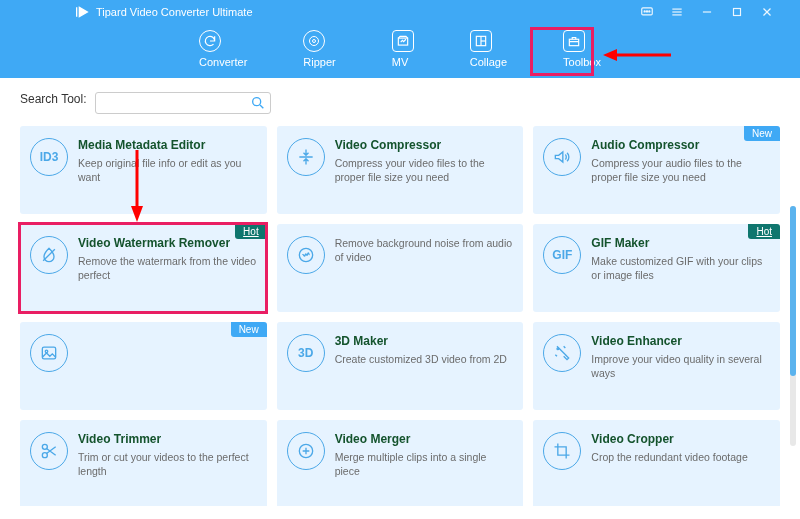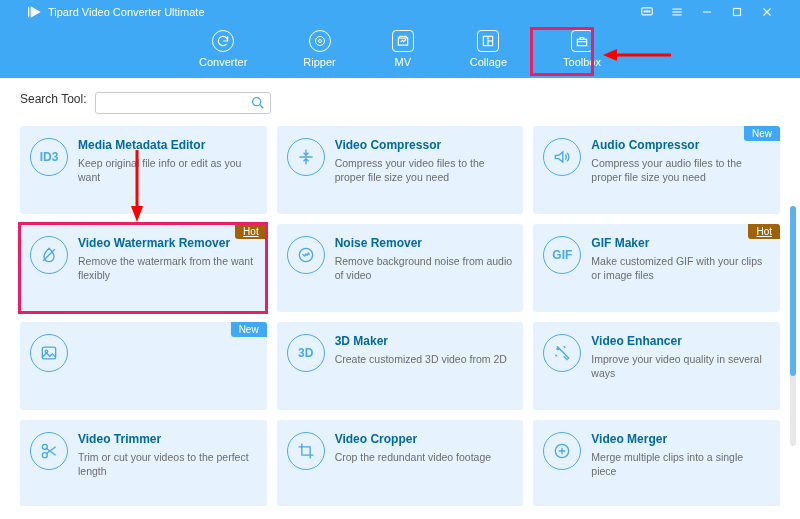--- a/index.html
+++ b/index.html
@@ -1,45 +1,45 @@
 <!DOCTYPE html>
 <html><head>
 <meta charset="utf-8">
 <style>
 * { margin: 0; padding: 0; box-sizing: border-box; }
 body { font-family: Arial, sans-serif; width: 800px; height: 519px; background: #fff; overflow: hidden; }
 .header { background: #3fa9f5; height: 78px; position: relative; }
-.titlebar { display: flex; align-items: center; height: 24px; padding: 4px 26px; }
+.titlebar { display: flex; align-items: center; height: 24px; padding: 4px 26px; margin-left: 48px; }
 .logo { width: 16px; height: 16px; margin-right: 6px; }
 .title { color: #fff; font-size: 11px; flex: 1; }
 .win-controls { display: flex; gap: 16px; align-items: center; }
 .win-controls svg, .win-controls span { width: 14px; height: 14px; color: #fff; opacity: 0.9; }
 .nav { display: flex; justify-content: center; gap: 56px; padding-top: 6px; }
-.nav-item { display: flex; flex-direction: column; align-items: center; gap: 4px; cursor: pointer; }
+.nav-item { display: flex; flex-direction: column; align-items: flex-start; gap: 4px; cursor: pointer; }
 .nav-item .icon { width: 22px; height: 22px; border: 1.8px solid #fff; border-radius: 4px; display: flex; align-items: center; justify-content: center; }
 .nav-item.round .icon { border-radius: 50%; }
 .nav-label { color: #fff; font-size: 11px; }
 .toolbox-highlight { position: absolute; left: 530px; top: 27px; width: 64px; height: 49px; border: 3px solid #e91e63; }
 .arrow1 { position: absolute; left: 603px; top: 46px; }
 .body-area { padding: 14px 20px 10px 20px; position: relative; }
 .search-row { display: flex; align-items: flex-start; gap: 8px; margin-bottom: 12px; }
 .search-label { font-size: 12px; color: #333; }
 .search-box { position: relative; width: 176px; }
 .search-box input { width: 100%; height: 22px; border: 1px solid #ccc; border-radius: 3px; padding: 0 24px 0 6px; font-size: 11px; }
 .search-box .srch-icon { position: absolute; right: 5px; top: 3px; color: #3fa9f5; }
 .grid-wrap { position: relative; }
 .grid { display: grid; grid-template-columns: repeat(3, 1fr); gap: 10px; height: 380px; overflow: hidden; }
 .card { background: #e6f3ff; border-radius: 3px; padding: 12px 10px 10px 10px; display: flex; gap: 10px; position: relative; min-height: 88px; }
 .card-icon { flex-shrink: 0; width: 38px; height: 38px; border: 1.5px solid #4ba8e8; border-radius: 50%; display: flex; align-items: center; justify-content: center; color: #4ba8e8; font-size: 12px; font-weight: bold; }
 .card-text { flex: 1; }
-.card-title { font-size: 12px; font-weight: bold; color: #0369a1; margin-bottom: 4px; }
+.card-title { font-size: 12px; font-weight: bold; color: #14532d; margin-bottom: 4px; }
 .card-desc { font-size: 10.5px; color: #6b6b6b; line-height: 1.35; }
 .badge { position: absolute; top: 0; right: 0; font-size: 10px; color: #fff; padding: 2px 8px; border-radius: 0 3px 0 3px; }
 .badge.new { background: #3fa9f5; }
-.badge.hot { background: #a16207; text-decoration: underline; }
+.badge.hot { background: #0f766e; text-decoration: underline; }
 .card-highlight { position: absolute; border: 3px solid #e91e63; pointer-events: none; }
 .arrow2 { position: absolute; }
 .scrollbar { position: absolute; right: 4px; top: 128px; width: 6px; height: 240px; background: #e8e8e8; border-radius: 3px; }
 .scrollbar-thumb { width: 6px; height: 170px; background: #5ab3ee; border-radius: 3px; }
 </style>
 </head>
 <body>
 
 <div class="header">
   <div class="titlebar">
@@ -176,33 +176,32 @@
       <div class="card">
         <span class="badge hot">Hot</span>
         <div class="card-icon">
             <svg width="20" height="20" viewBox="0 0 24 24" fill="none" stroke="currentColor" stroke-width="1.6">
               <path d="M12 4c4 4 6 7 6 10a6 6 0 11-12 0c0-3 2-6 6-10z"></path>
               <line x1="5" y1="19" x2="19" y2="5"></line>
             </svg>
           </div>
         <div class="card-text">
           <div class="card-title">Video Watermark Remover</div>
-          <div class="card-desc">Remove the watermark from the want flexibly</div>
+          <div class="card-desc">Remove the watermark from the video perfect</div>
         </div>
       </div>
 
       <div class="card">
         <div class="card-icon">
             <svg width="20" height="20" viewBox="0 0 24 24" fill="none" stroke="currentColor" stroke-width="1.6">
               <circle cx="12" cy="12" r="8"></circle>
               <path d="M8 12c1-2 2 4 3 0s2 3 3-1 2 2 2 0"></path>
             </svg>
           </div>
         <div class="card-text">
-          <div class="card-title">Noise Remover</div>
           <div class="card-desc">Remove background noise from audio of video</div>
         </div>
       </div>
 
       <div class="card">
         <span class="badge hot">Hot</span>
         <div class="card-icon">GIF</div>
         <div class="card-text">
           <div class="card-title">GIF Maker</div>
           <div class="card-desc">Make customized GIF with your clips or image files</div>
@@ -251,39 +250,39 @@
           </div>
         <div class="card-text">
           <div class="card-title">Video Trimmer</div>
           <div class="card-desc">Trim or cut your videos to the perfect length</div>
         </div>
       </div>
 
       <div class="card">
         <div class="card-icon">
             <svg width="20" height="20" viewBox="0 0 24 24" fill="none" stroke="currentColor" stroke-width="1.6">
+              <circle cx="12" cy="12" r="8"></circle>
+              <path d="M8 12h8M12 8v8"></path>
+            </svg>
+          </div>
+        <div class="card-text">
+          <div class="card-title">Video Merger</div>
+          <div class="card-desc">Merge multiple clips into a single piece</div>
+        </div>
+      </div>
+
+      <div class="card">
+        <div class="card-icon">
+            <svg width="20" height="20" viewBox="0 0 24 24" fill="none" stroke="currentColor" stroke-width="1.6">
               <path d="M7 3v14h14M3 7h14v14"></path>
             </svg>
           </div>
         <div class="card-text">
           <div class="card-title">Video Cropper</div>
           <div class="card-desc">Crop the redundant video footage</div>
-        </div>
-      </div>
-
-      <div class="card">
-        <div class="card-icon">
-            <svg width="20" height="20" viewBox="0 0 24 24" fill="none" stroke="currentColor" stroke-width="1.6">
-              <circle cx="12" cy="12" r="8"></circle>
-              <path d="M8 12h8M12 8v8"></path>
-            </svg>
-          </div>
-        <div class="card-text">
-          <div class="card-title">Video Merger</div>
-          <div class="card-desc">Merge multiple clips into a single piece</div>
         </div>
       </div>
 
     </div>
 
     <div class="card-highlight" style="left:-2px; top:96px; width:250px; height:92px;"></div>
     <svg class="arrow2" style="left:108px; top:22px;" width="18" height="74" viewBox="0 0 18 74">
         <line x1="9" y1="2" x2="9" y2="62" stroke="#ff0000" stroke-width="3"></line>
         <polygon points="9,74 3,58 15,58" fill="#ff0000"></polygon>
       </svg>

